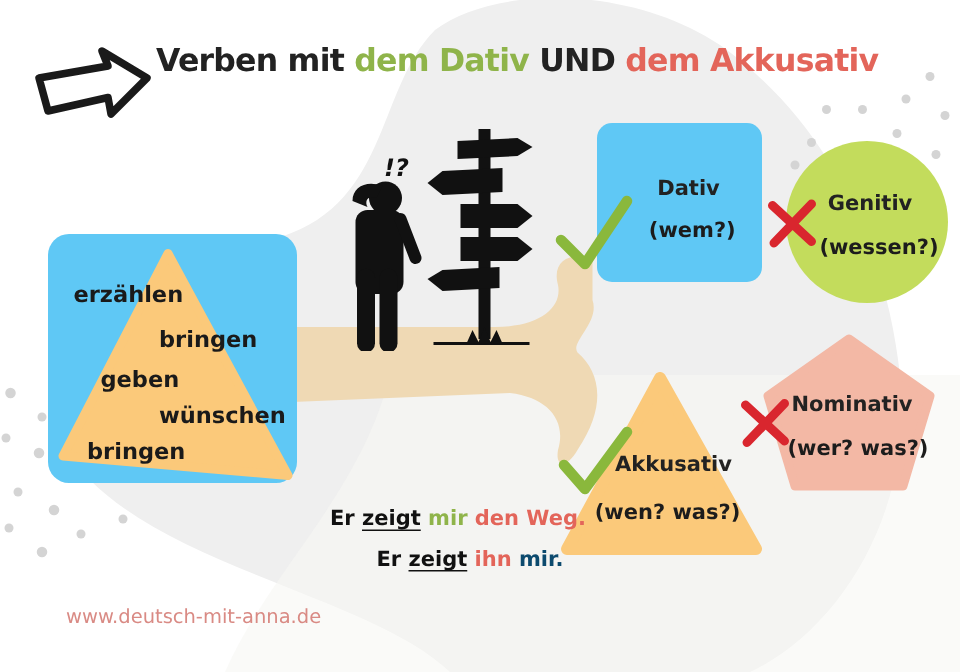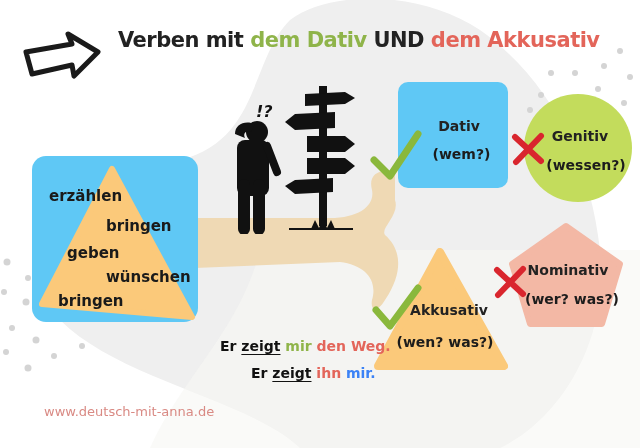--- a/index.html
+++ b/index.html
@@ -1,19 +1,19 @@
 <!DOCTYPE html>
 <html><head>
 <meta charset="utf-8">
 <style>
   html, body { margin: 0; padding: 0; }
   body { width: 640px; height: 448px; position: relative; overflow: hidden; background: #ffffff; font-family: "DejaVu Sans", sans-serif; }
   .abs { position: absolute; }
   .bg-svg { position: absolute; left: 0; top: 0; width: 640px; height: 448px; }
-  .title { position: absolute; left: 118px; top: 28px; font-family: "DejaVu Sans", sans-serif; font-size: 21px; font-weight: bold; letter-spacing: -0.5px; white-space: nowrap; }
+  .title { position: absolute; left: 104px; top: 28px; font-family: "DejaVu Sans", sans-serif; font-size: 21px; font-weight: bold; letter-spacing: -0.5px; white-space: nowrap; }
   .t-black { color: #222222; }
   .t-green { color: #8fb44a; }
   .t-red { color: #e3655a; }
   .verb { position: absolute; font-family: "DejaVu Sans", sans-serif; font-weight: bold; font-size: 15px; color: #1a1a1a; white-space: nowrap; }
   .case-title { position: absolute; font-family: "DejaVu Sans", sans-serif; font-weight: bold; font-size: 14px; color: #222; white-space: nowrap; text-align: center; }
   .case-q { position: absolute; font-family: "DejaVu Sans", sans-serif; font-weight: bold; font-size: 14px; color: #1c1c1c; white-space: nowrap; text-align: center; }
   .sentence { position: absolute; font-family: "DejaVu Sans", sans-serif; font-weight: bold; font-size: 14px; white-space: nowrap; margin-left: 48px; }
   .u { text-decoration: underline; text-underline-offset: 3px; }
   .url { position: absolute; left: 44px; top: 404px; font-family: "DejaVu Sans", sans-serif; font-size: 13px; color: #d98a84; white-space: nowrap; }
 </style>
@@ -117,16 +117,16 @@
 <div class="case-title" style="left:526px;top:262px;width:84px">Nominativ</div>
 <div class="case-q" style="left:522px;top:291px;width:100px">(wer? was?)</div>
 <svg class="abs" style="left:492px;top:265px;width:36px;height:34px" viewBox="0 0 36 34">
   <path d="M5,5 L31,29 M31,4 L6,30" stroke="#d9262e" stroke-width="6" stroke-linecap="round"></path>
 </svg>
 
 <div class="sentence" style="left:172px;top:338px">
   <span style="color:#111">Er </span><span class="u" style="color:#111">zeigt</span><span style="color:#8fb44a"> mir</span><span style="color:#e3655a"> den Weg.</span>
 </div>
 <div class="sentence" style="left:203px;top:365px">
-  <span style="color:#111">Er </span><span class="u" style="color:#111">zeigt</span><span style="color:#e3655a"> ihn</span><span style="color:#3b82f6"> mir.</span>
+  <span style="color:#111">Er </span><span class="u" style="color:#111">zeigt</span><span style="color:#e3655a"> ihn</span><span style="color:#0c4a6e"> mir.</span>
 </div>
 
 <div class="url">www.deutsch-mit-anna.de</div>
 
 </body></html>

